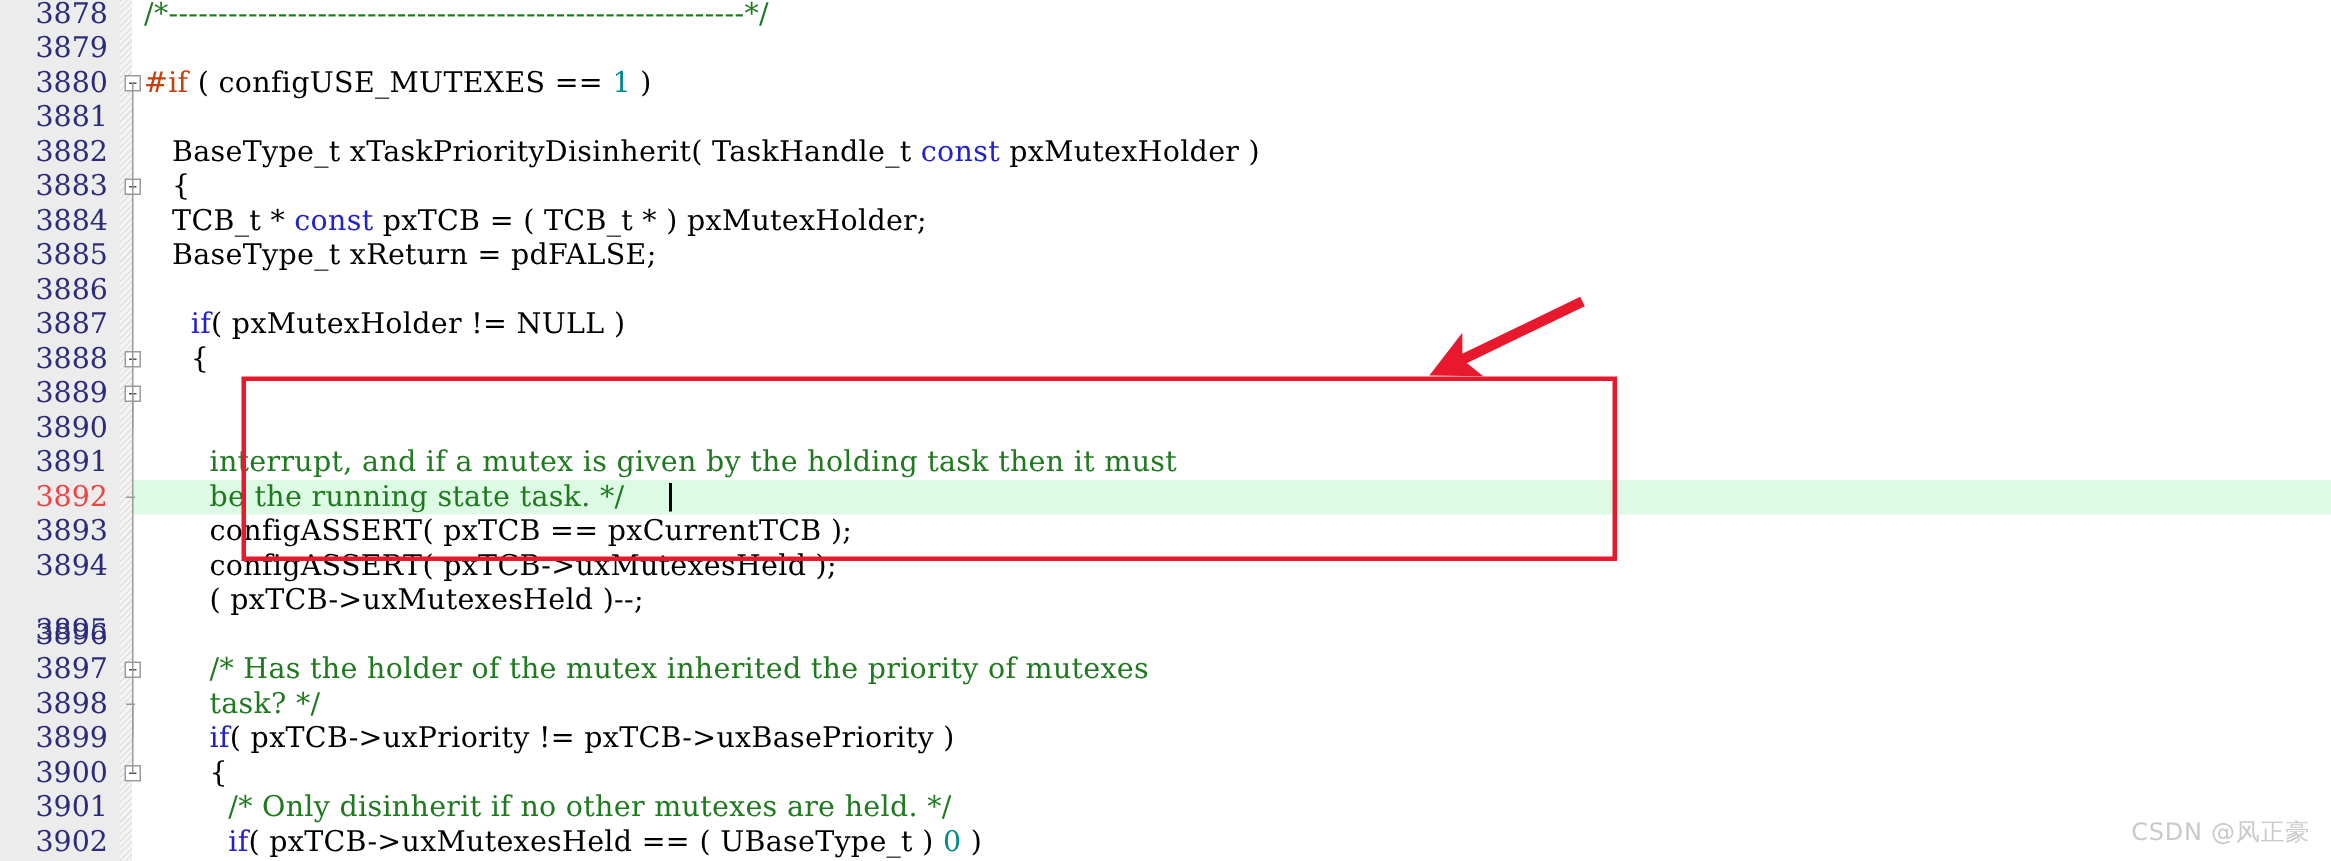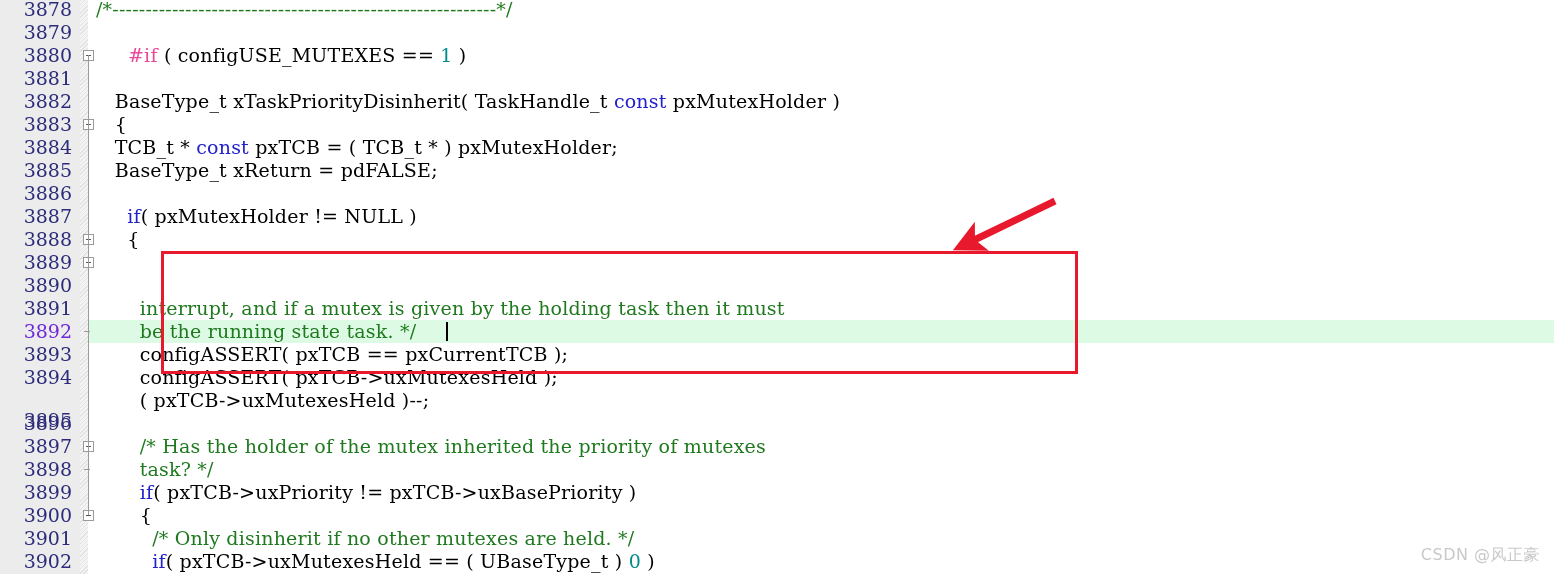--- a/index.html
+++ b/index.html
@@ -57,21 +57,21 @@
     width: 72px;
     height: 23px;
     line-height: 23px;
     text-align: right;
     font-family: "DejaVu Serif", "Liberation Serif", serif;
     font-size: 19px;
     color: #2b2b7a;
     letter-spacing: 0px;
     white-space: pre;
   }
-  .lnum.cur { color: #6d28d9; }
+  .lnum.cur { color: #ef4444; }
 
   
   .foldcol {
     position: absolute;
     left: 80px;
     top: 0;
     width: 18px;
     height: 574px;
   }
   .foldline {
@@ -126,21 +126,21 @@
     left: 0;
     height: 23px;
     line-height: 23px;
     white-space: pre;
     font-family: "DejaVu Serif", "Liberation Serif", serif;
     font-size: 19px;
     color: #000000;
     letter-spacing: 0.2px;
   }
   .kw   { color: #2222cc; }
-  .pre  { color: #ec4899; margin-left: 32px; }
+  .pre  { color: #c2410c; }
   .cmt  { color: #1f7a1f; }
   .num  { color: #008b8b; }
   .plain{ color: #000000; }
 
   
   .caret {
     position: absolute;
     width: 2px;
     height: 19px;
     background: #000;

